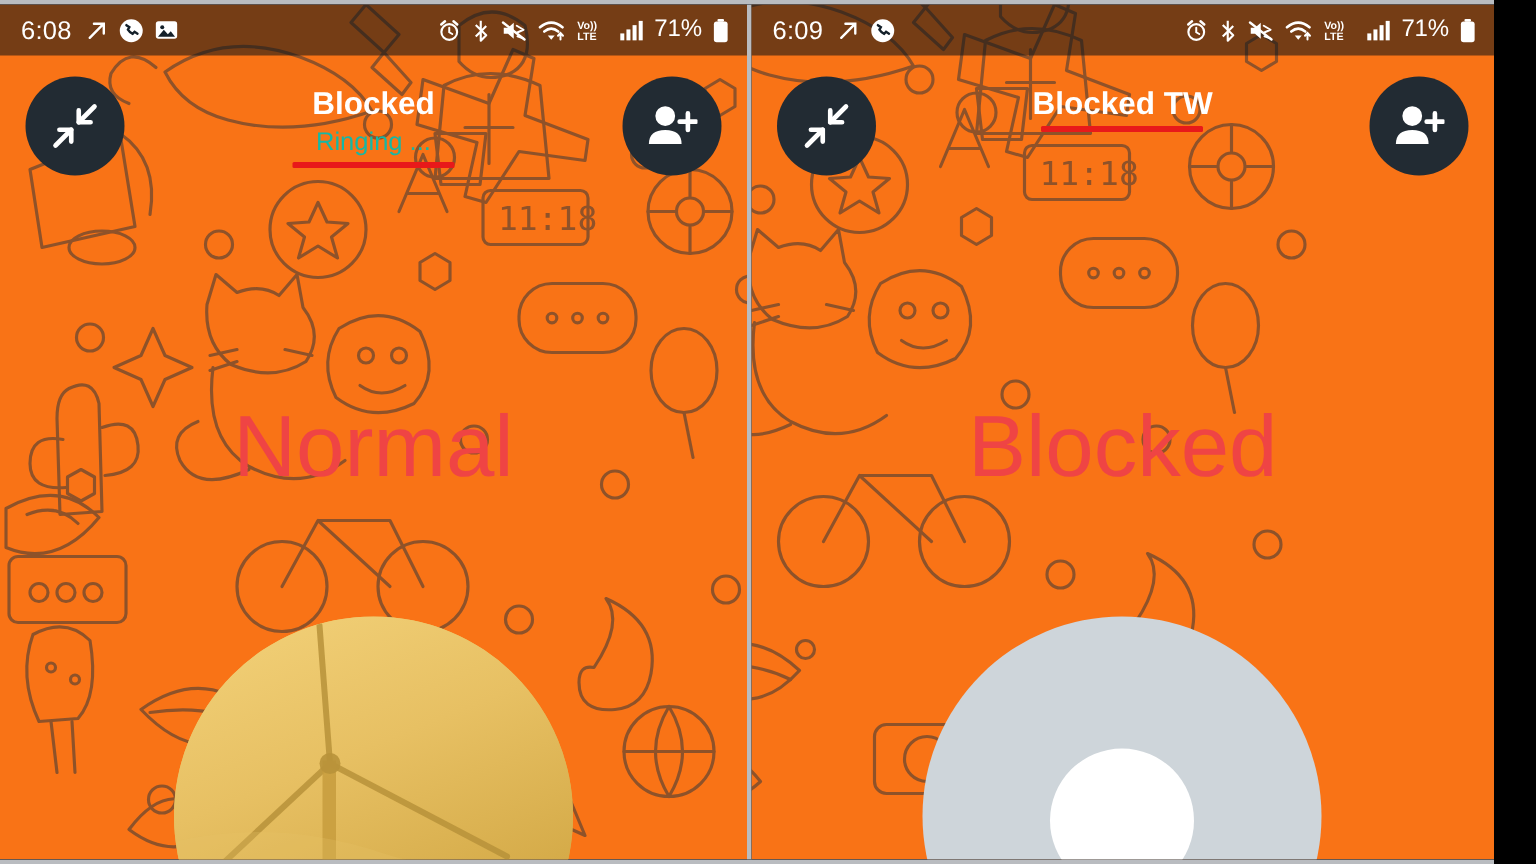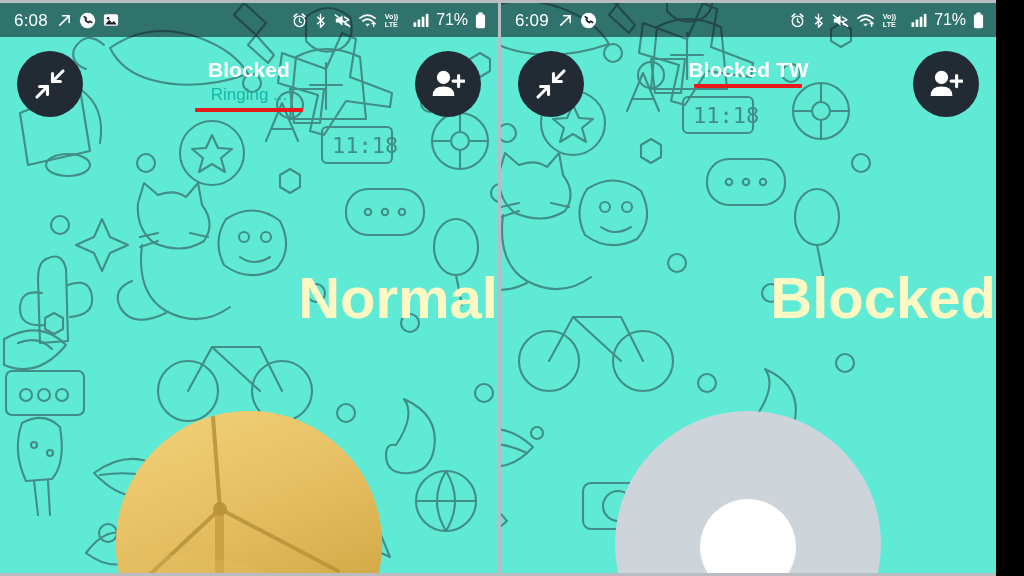--- a/index.html
+++ b/index.html
@@ -35,21 +35,21 @@
   }
   .panel.right {
     border-left: 3px solid #b9bcc0;
     box-sizing: border-box;
   }
 
   
   .wallpaper {
     position: absolute;
     inset: 0;
-    background-color: #5eead4;
+    background-color: #f97316;
     overflow: hidden;
     pointer-events: none;
   }
   .wallpaper svg {
     position: absolute;
     top: -10px;
     left: -10px;
     width: 560px;
     height: 620px;
     opacity: 0.5;
@@ -144,25 +144,25 @@
     background: #e8191a;
     border-radius: 1px;
   }
 
   
   .biglabel {
     position: absolute;
     left: 0;
     right: 0;
     top: 262px;
-    text-align: right;
+    text-align: center;
     font-size: 58px;
-    font-weight: 700;
+    font-weight: 400;
     letter-spacing: 0px;
-    color: #fef9c3;
+    color: #ef4444;
     z-index: 4;
     line-height: 66px;
   }
 
   
   .avatar {
     position: absolute;
     left: 50%;
     transform: translateX(-50%);
     top: 408px;

